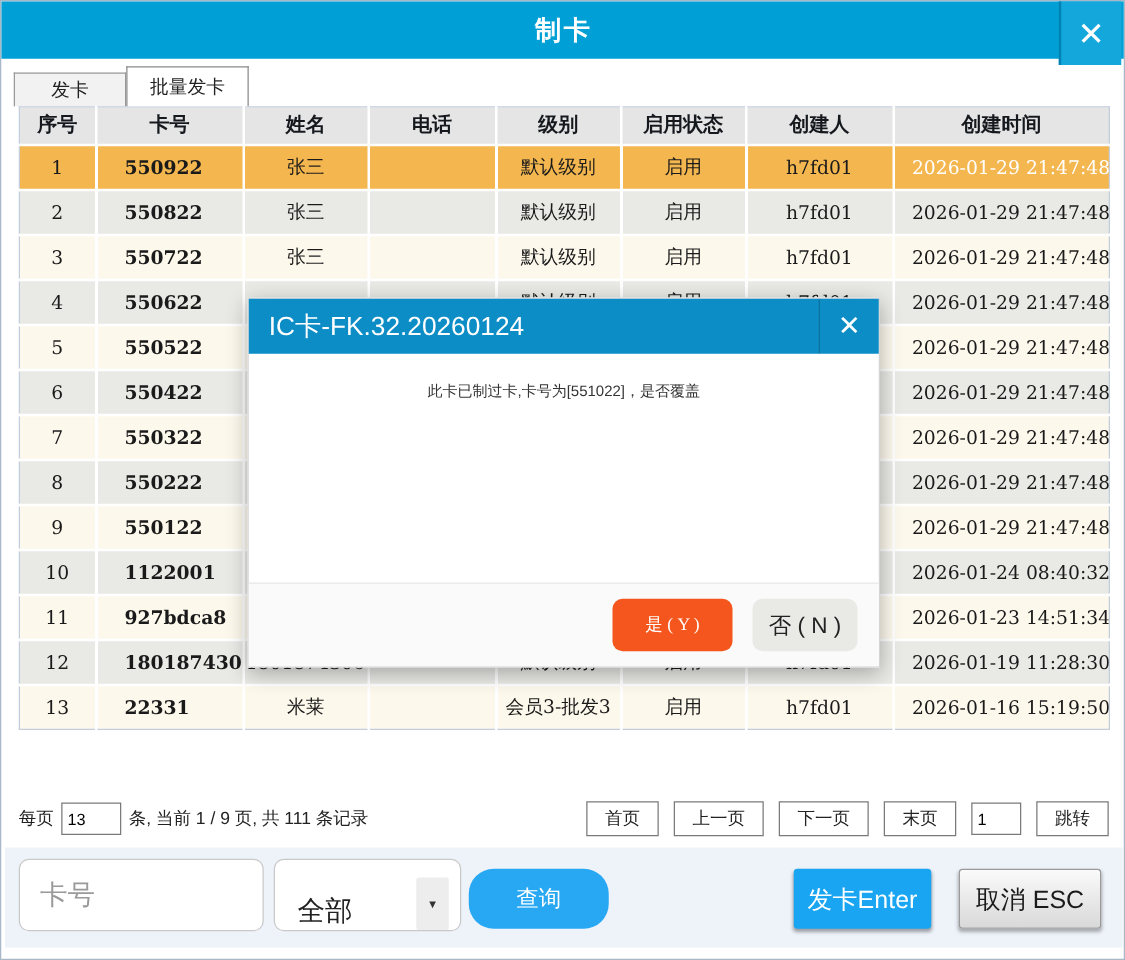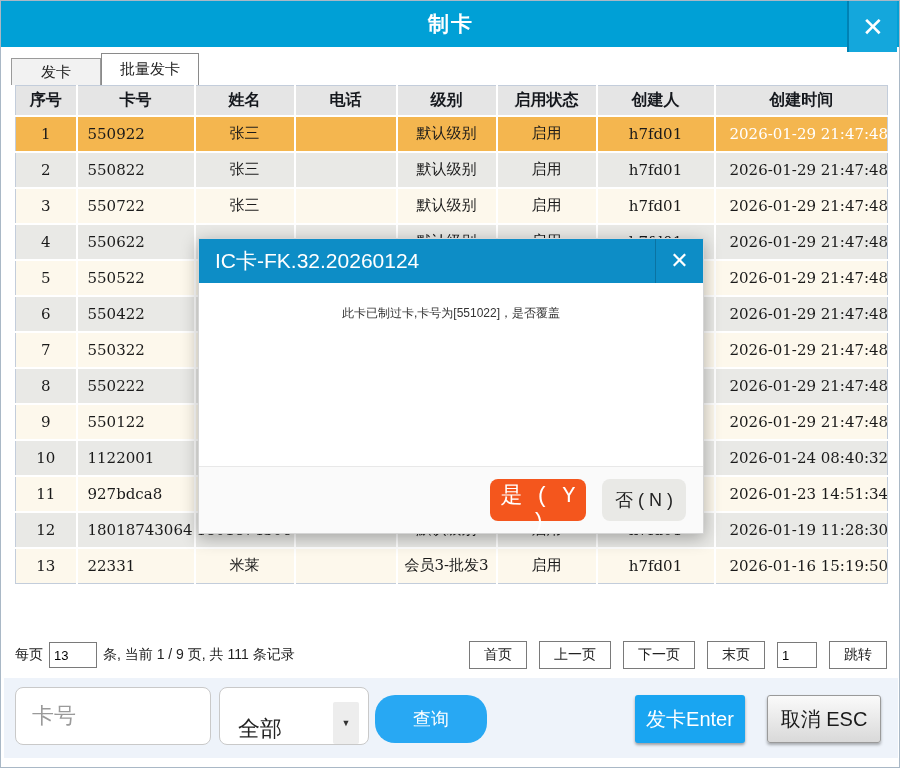--- a/index.html
+++ b/index.html
@@ -45,21 +45,21 @@
     border-top:1px solid #c3cddb;
   }
   .grid td{
     height:36px;font-size:15px;color:#1a1a1a;text-align:center;
     border-right:2px solid #fff;border-bottom:2px solid #fff;
     overflow:hidden;white-space:nowrap;
   }
   .grid th:first-child,.grid td:first-child{border-left:1px solid #c3cddb;}
   .grid th:last-child,.grid td:last-child{border-right:1px solid #c3cddb;}
   .grid tr:last-child td{border-bottom:1px solid #c3cddb;}
-  .grid td:nth-child(2){text-align:left;padding-left:10px;}
+  .grid td:nth-child(2){text-align:left;padding-left:22px;font-weight:bold;}
   .grid td:nth-child(8){text-align:left;padding-left:14px;}
   tr.row-sel td{background:var(--selected_row,#f4b64f);}
   tr.row-sel td:nth-child(8){color:#fff;}
   tr.row-gray td{background:#e9e9e6;}
   tr.row-cream td{background:#fdf8ec;}
   
   .pager{
     position:absolute;left:14px;top:638px;width:872px;height:32px;
     display:flex;align-items:center;font-size:14px;color:#222;
   }
@@ -131,21 +131,21 @@
   .dialog-body{
     flex:1;display:flex;justify-content:center;align-items:flex-start;
     padding-top:22px;font-size:12px;color:#333;
   }
   .dialog-footer{
     height:67px;flex:none;background:#fafafa;border-top:1px solid #e8e8e8;
     display:flex;align-items:center;justify-content:flex-end;gap:16px;padding-right:17px;
   }
   .btn-yes{
     width:96px;height:42px;background:var(--yes_orange,#f4561d);border:none;border-radius:8px;
-    color:#fff;font-size:22px;cursor:pointer;font-family:Liberation Mono, monospace;
+    color:#fff;font-size:14px;cursor:pointer;font-family:Liberation Serif, serif;
   }
   .btn-no{
     width:84px;height:42px;background:#e9e9e6;border:none;border-radius:8px;
     color:#222;font-size:18px;cursor:pointer;font-family:inherit;
   }
 </style>
 </head>
 <body>
 
 <div class="window">

